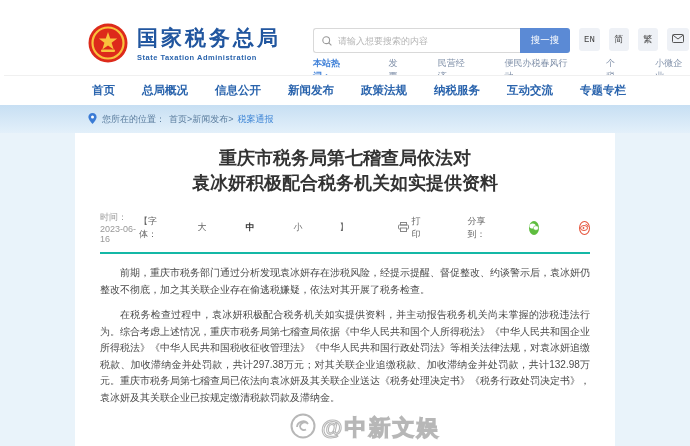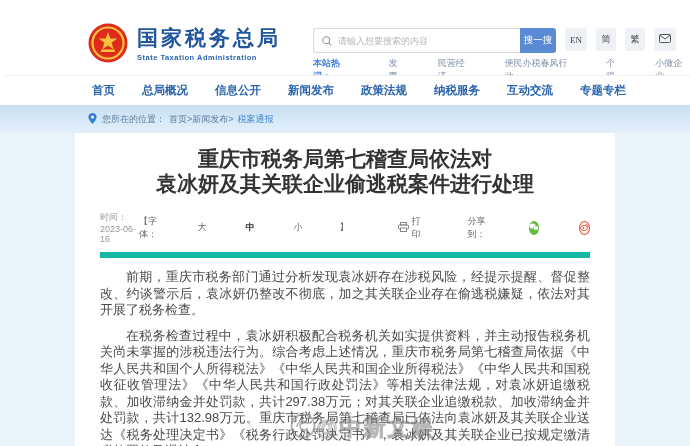--- a/index.html
+++ b/index.html
@@ -14,25 +14,25 @@
   .site-name { font-size:21px; font-weight:bold; color:#21569f; letter-spacing:3px; line-height:26px; }
   .site-name-en { font-size:7.5px; font-weight:bold; color:#2a64ad; letter-spacing:0.5px; margin-top:2px; }
 
   .search-row { position:absolute; left:313px; top:28px; display:flex; align-items:flex-start; }
   .search-box { display:flex; align-items:center; width:207px; height:25px; background:#fff;
                 border:1px solid #d9d9d9; border-right:none; border-radius:3px 0 0 3px; padding-left:8px; }
   .search-box svg { flex:0 0 auto; }
   .search-box input { border:none; outline:none; font-size:9px; color:#333; width:160px; margin-left:6px;
                       font-family:"Liberation Sans","DejaVu Sans",sans-serif; background:transparent; }
   .search-box input::placeholder { color:#b5b5b5; }
-  .search-btn { width:36px; height:25px; background:#5b8ad5; color:#fff; border:none; font-size:9.5px;
+  .search-btn { width:50px; height:25px; background:#5b8ad5; color:#fff; border:none; font-size:9.5px;
                 border-radius:0 3px 3px 0; cursor:pointer; font-family:inherit; }
   .lang-btn { height:23px; min-width:20px; padding:0 5px; margin-left:9px; background:#eef1f6; border:none;
               border-radius:3px; font-size:9px; color:#444; cursor:pointer; display:flex; align-items:center;
-              justify-content:center; font-family:Liberation Serif, serif; }
+              justify-content:center; font-family:Liberation Mono, monospace; }
   .hot-words { position:absolute; left:313px; top:57px; font-size:9px; display:flex; align-items:center;gap:25px; }
   .hw-label { color:#3f80d8; font-weight:bold; }
   .hot-words a { color:#7f8fa8; text-decoration:none; margin-left:7px; cursor:pointer; }
 
   
   .main-nav { position:absolute; left:4px; top:75px; width:690px; height:30px; background:#ffffff;
               border-top:1px solid #f0f0f0; display:flex; justify-content:space-between;
               padding:0 68px 0 88px; align-items:center; }
   .main-nav a { font-size:11.5px; font-weight:bold; color:#2a64ad; text-decoration:none; cursor:pointer; }
 
@@ -40,38 +40,38 @@
   .breadcrumb-band { position:absolute; left:0; top:105px; width:690px; height:28px;
                      background:linear-gradient(180deg,#c7dff3,#e3f0fa); display:flex; align-items:center;
                      padding-left:88px; font-size:9px; }
   .bc-label { color:#5b7d9e; margin-left:5px; }
   .bc-path { color:#5b7d9e; margin-left:4px; cursor:pointer; }
   .bc-current { color:#3f86d6; }
 
   
   .content { position:absolute; left:0; top:133px; width:690px; height:313px; background:#e9f3fa; }
   .card { position:absolute; left:75px; top:0; width:540px; height:330px; background:#ffffff; padding:0 25px; }
-  .article-title { text-align:center; font-size:21px; font-weight:bold; color:#333; line-height:25px; margin-top:13px; }
+  .article-title { text-align:center; font-size:18px; font-weight:bold; color:#333; line-height:25px; margin-top:13px; }
   .meta { display:flex; justify-content:center; align-items:center; margin-top:15px;
-          padding-bottom:8px; border-bottom:6px solid #14b8a6; font-size:9px; }
+          padding-bottom:8px; border-bottom:2px solid #14b8a6; font-size:9px; }
   .meta-left { color:#999; }
   .meta-right { display:flex; align-items:center; color:#666;gap:35px; }
   .meta-right .fs { margin:0 2px; cursor:pointer; }
   .meta-right .fs.active { color:#333; font-weight:bold; }
   .meta-right .print { display:flex; align-items:center; margin-left:14px; cursor:pointer; color:#666; }
   .meta-right .print svg { margin-right:3px; }
   .share-label { margin-left:12px; }
   .share-ic { width:14px; height:14px; border-radius:50%; margin-left:5px; cursor:pointer;
               display:flex; align-items:center; justify-content:center; }
   .article-body { margin-top:11px; }
-  .article-body p { font-size:13px; line-height:16.5px; color:#4a4a4a; text-indent:2em;
+  .article-body p { font-size:10px; line-height:16.5px; color:#4a4a4a; text-indent:2em;
                     text-align:justify; margin-bottom:9px; }
 
   
-  .watermark { position:absolute; left:215px; top:280px; display:flex; align-items:center; 
+  .watermark { position:absolute; left:215px; top:280px; display:flex; align-items:center; gap:5px;
                opacity:0.55; pointer-events:none; }
   .wm-text { font-size:22px; font-weight:bold; color:transparent;
              -webkit-text-stroke:1.1px #7d7d7d; letter-spacing:2px; }
 </style>
 </head>
 <body>
 
 <div class="page">
 
   <div class="header">
@@ -144,21 +144,21 @@
     </span>
     <span class="bc-label">您所在的位置：</span>
     <span class="bc-path">首页&gt;新闻发布&gt;</span>
     <span class="bc-path bc-current">税案通报</span>
   </div>
 
   <div class="content">
     <div class="card">
       <div class="article-title">
         <div>重庆市税务局第七稽查局依法对</div>
-        <div>袁冰妍及其关联企业偷逃税案件进行处理</div>
+        <div>袁冰妍积极配合税务机关如实提供资料</div>
       </div>
 
       <div class="meta">
         <div class="meta-left">
           <span>时间：</span><span>2023-06-16</span>
         </div>
         <div class="meta-right">
           <span>【字体：</span>
           <span class="fs">大</span>
           <span class="fs active">中</span>

